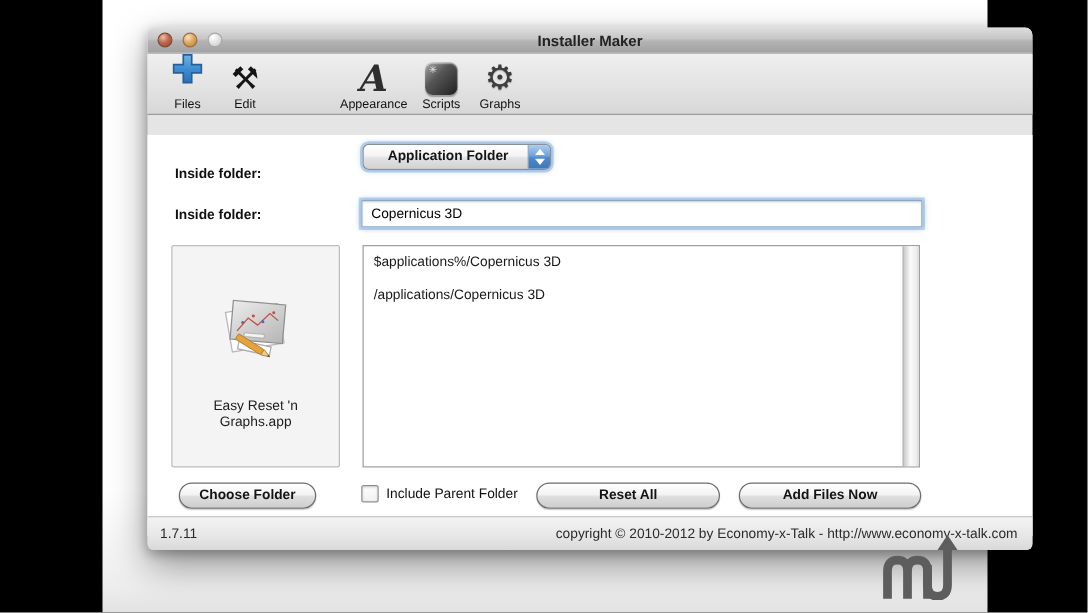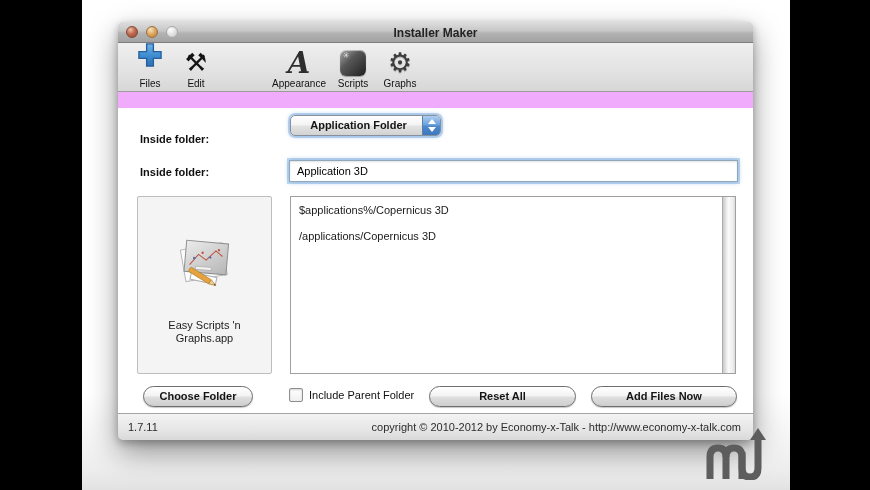--- a/index.html
+++ b/index.html
@@ -2,23 +2,23 @@
 <html><head>
 <meta charset="utf-8">
 <style>
   * { margin:0; padding:0; box-sizing:border-box; }
   html,body { width:870px; height:490px; overflow:hidden; }
   body { background:#000; font-family:"Liberation Sans","DejaVu Sans",sans-serif; position:relative; }
 
   .page-panel { position:absolute; left:82px; top:0; width:708px; height:490px;
     background:linear-gradient(180deg,#ffffff 0%,#ffffff 80%,#ededed 96%,#e2e2e2 100%); }
 
-  .window { position:absolute; left:118px; top:22px; width:635px; height:418px;
+  .window { position:absolute; left:118px; top:22px; width:708px; height:418px;
     border-radius:6px 6px 5px 5px;
-    box-shadow:0 12px 30px rgba(0,0,0,0.40), 0 3px 9px rgba(0,0,0,0.28); background:#f0abfc; }
+    box-shadow:0 12px 30px rgba(0,0,0,0.40), 0 3px 9px rgba(0,0,0,0.28); background:#e5e5e5; }
 
   
   .titlebar { position:absolute; left:0; top:0; width:100%; height:21px;
     border-radius:6px 6px 0 0;
     background:linear-gradient(180deg,#dedede 0%,#c6c6c6 45%,#b3b3b3 55%,#a2a2a2 100%);
     border-bottom:1px solid #7c7c7c; }
   .title-text { position:absolute; left:0; right:0; top:4px; text-align:center;
     font-size:12px; font-weight:bold; color:#232323; }
   .lights { position:absolute; left:8px; top:4px; display:flex; gap:8px; }
   .light { width:12px; height:12px; border-radius:50%; }
@@ -184,21 +184,21 @@
     <div class="popup">
       <div class="popup-text">Application Folder</div>
       <div class="popup-cap">
         <span class="arrow-up"></span>
           <span class="arrow-dn"></span>
       </div>
     </div>
 
     <div class="form-label" style="left:22px;top:58px;">Inside folder:</div>
 
-    <div class="text-field">Application 3D</div>
+    <div class="text-field">Copernicus 3D</div>
 
     <div class="file-box">
       <div class="file-icon">
         <svg width="70" height="64" viewBox="0 0 70 64">
           <defs>
             <linearGradient id="papergrad" x1="0" y1="0" x2="1" y2="1">
               <stop offset="0" stop-color="#ececec"></stop>
                 <stop offset="1" stop-color="#b5b5b5"></stop>
             </linearGradient>
           </defs>
@@ -218,21 +218,21 @@
             <rect x="22" y="44" width="26" height="7" fill="#ffffff" stroke="#ababab"></rect>
           </g>
           <g transform="rotate(32 30 44)">
             <rect x="18" y="42" width="24" height="5" rx="1" fill="#e5a23e" stroke="#a9761f" stroke-width="0.6"></rect>
             <polygon points="42,42 49,44.5 42,47" fill="#e8cf9a" stroke="#a9761f" stroke-width="0.6"></polygon>
             <polygon points="47,43.6 49,44.5 47,45.4" fill="#5a4326"></polygon>
           </g>
         </svg>
       </div>
       <div class="file-name">
-        <div>Easy Scripts 'n</div>
+        <div>Easy Reset 'n</div>
         <div>Graphs.app</div>
       </div>
     </div>
 
     <div class="paths-box">
       <div class="path-line first">$applications%/Copernicus 3D</div>
       <div class="path-line second">/applications/Copernicus 3D</div>
       <div class="vscrollbar"></div>
     </div>
 

